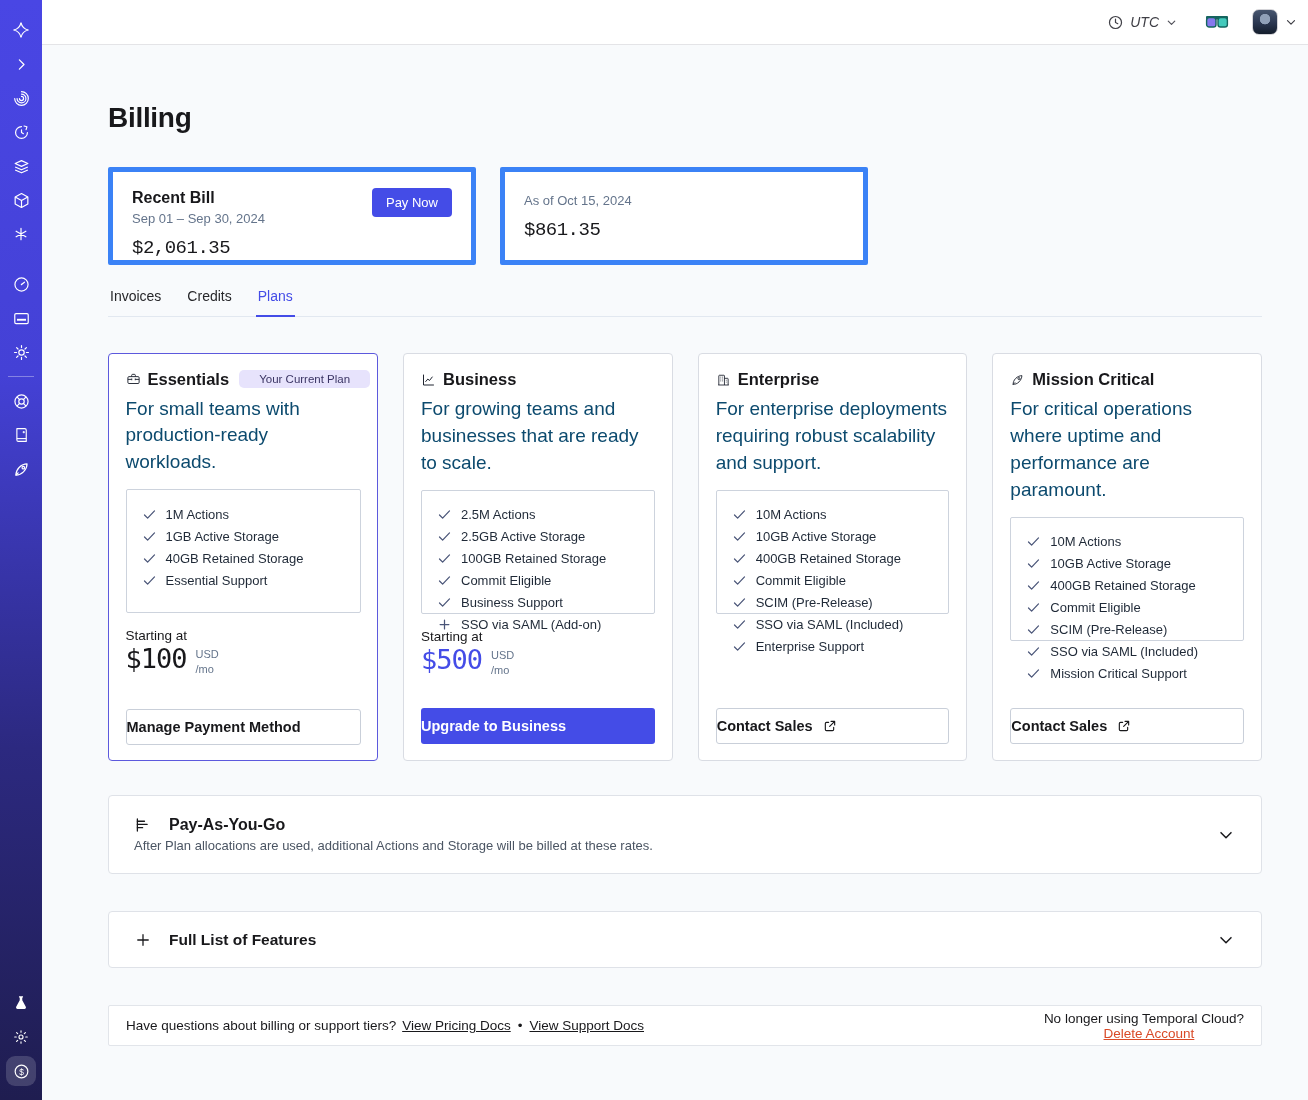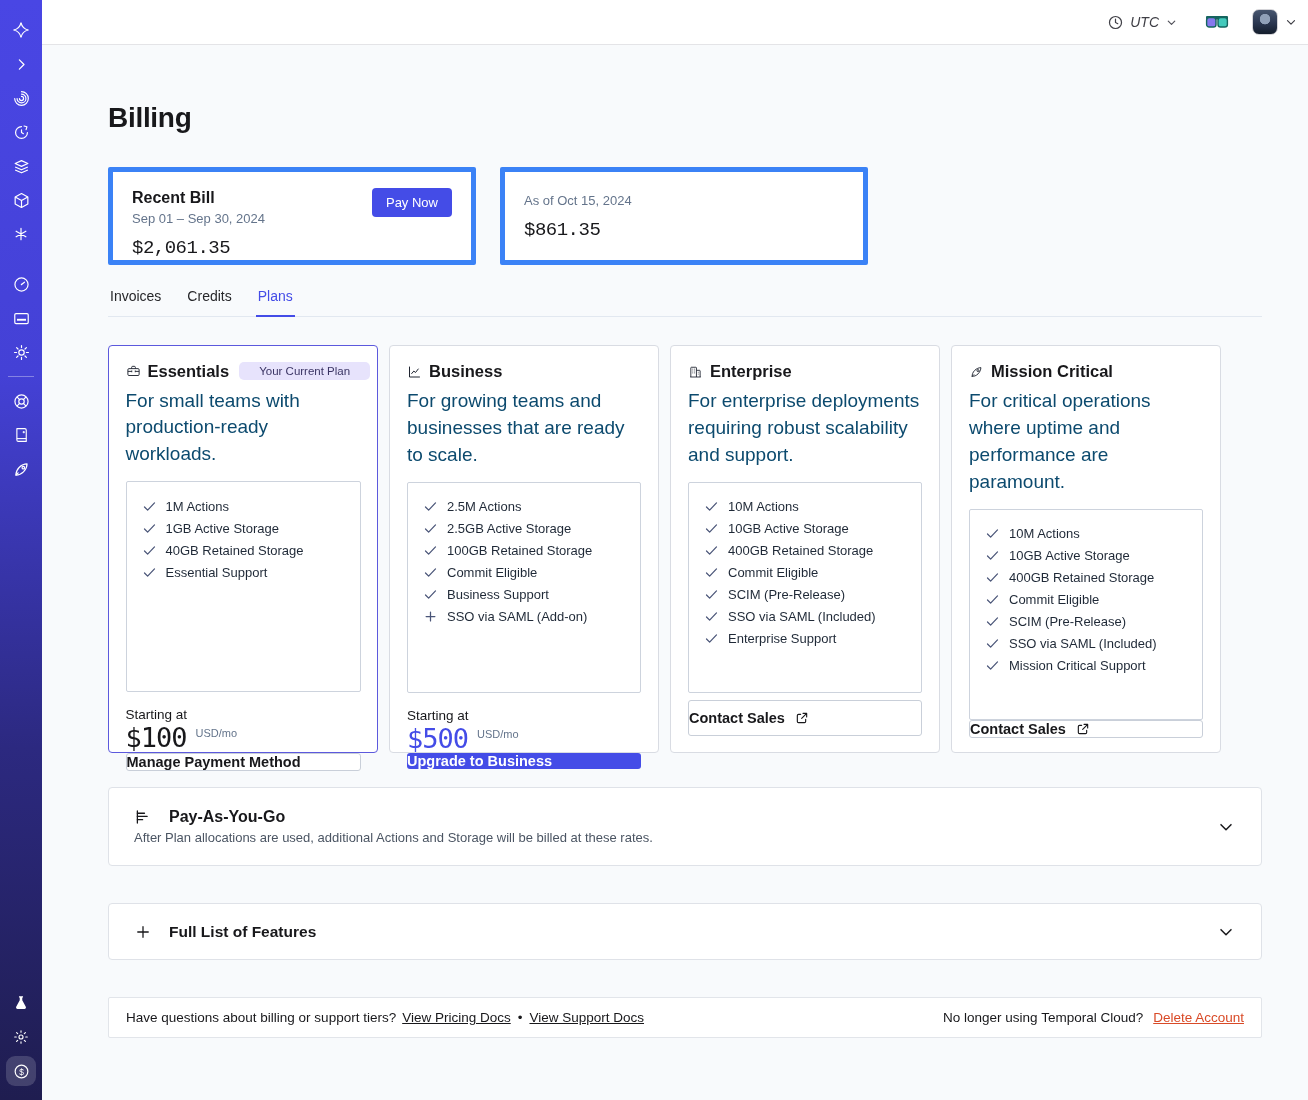--- a/index.html
+++ b/index.html
@@ -57,44 +57,44 @@
   .sc-amount { font-family:Liberation Mono, monospace; font-size:19px; margin-top:11px; letter-spacing:-.5px; }
   .pay-btn {
     position:absolute; top:16px; right:19px; background:var(--primary,#444ce7); color:#fff;
     font-family:inherit; font-size:13px; font-weight:500; padding:7px 14px; border-radius:4px; border:none; cursor:pointer;
   }
   
   .tabs { display:flex; margin-top:23px; border-bottom:1px solid #e2e8f0; }
   .tab { font-size:14px; font-weight:500; color:#27272a; padding:0 2px 11px; margin-right:22px; cursor:pointer; }
   .tab.active { color:var(--primary,#444ce7); border-bottom:2px solid var(--primary,#444ce7); margin-bottom:-1px; }
   
-  .plans-row { display:flex; gap:11px; margin-top:28px; }
+  .plans-row { display:flex; gap:25px; margin-top:36px; }
   .plan-card {
     width:270px; height:408px; background:#fff; border:1px solid #d9dce3; border-radius:4px;
     padding:16px 17px; display:flex; flex-direction:column;
   }
   .plan-card.current { border:1.5px solid #5c59dd; padding:15.5px 16.5px; }
   .plan-head { display:flex; align-items:center; gap:7px; }
   .plan-name { font-size:16.5px; font-weight:600; white-space:nowrap; }
   .badge {
     background:var(--badge-bg,#e7e3fc); color:#3b3564; font-size:11.5px; font-weight:500;
     padding:3px 20px; border-radius:5px; margin-left:3px; white-space:nowrap;
   }
   .plan-desc { font-size:19px; color:#0c4a6e; line-height:1.42; margin-top:7px; }
   ul.feature-box {
     border:1px solid #cdd3dd; border-radius:2px; margin-top:13px; padding:13px 15px;
-    height:211px; list-style:none; flex:0 0 auto;
+    height:124px; list-style:none; flex:0 0 auto;
   }
   li.feat { display:flex; align-items:center; gap:9px; height:22px; font-size:13px; color:#1f2937; }
   .feat-icon { display:flex; width:15px; flex:0 0 auto; }
   .starting { font-size:13.5px; font-weight:500; margin-top:15px; }
   .price-row { display:flex; align-items:flex-start; gap:9px; margin-top:2px; }
   .price { font-family:"DejaVu Sans Mono", monospace; font-size:27px; line-height:1.05; letter-spacing:-1px; }
   .price.indigo { color:var(--primary,#444ce7); }
-  .price-unit { display:flex; flex-direction:row; font-size:11px; color:#64748b; line-height:1.35; padding-top:2px; }
+  .price-unit { display:flex; flex-direction:column; font-size:11px; color:#64748b; line-height:1.35; padding-top:2px; }
   .plan-btn {
     margin-top:auto; height:36px; width:100%; border-radius:3px; font-family:inherit;
     font-size:14.5px; font-weight:600; display:flex; align-items:center; justify-content:flex-start; gap:9px; cursor:pointer;
   }
   .plan-btn.secondary { background:#fff; border:1px solid #c9cfd9; color:#18181b; }
   .plan-btn.primary { background:var(--primary,#444ce7); border:none; color:#fff; }
   
   .accordion {
     background:#fff; border:1px solid #dfe2e8; border-radius:4px;
     display:flex; align-items:center; justify-content:space-between; padding:0 25px; cursor:pointer;
@@ -106,21 +106,21 @@
   .acc-full { margin-top:37px; height:57px; }
   .acc-full .acc-title { font-size:15.5px; }
   
   .footer-bar {
     margin-top:37px; height:41px; background:#fff; border:1px solid #e2e5ea; border-radius:2px;
     display:flex; align-items:center; justify-content:space-between; padding:0 17px; font-size:13.5px;
   }
   .foot-left { display:flex; align-items:center; }
   .link { color:#18181b; text-decoration:underline; cursor:pointer; }
   .dot { margin:0 7px; color:#18181b; }
-  .foot-right { display:flex; align-items:center; }
+  .foot-right { display:flex; align-items:center;flex-direction:column; }
   .delete-link { color:var(--delete-link,#d94a27); text-decoration:underline; margin-left:10px; cursor:pointer; }
   .ml6 { margin-left:6px; }
 </style>
 </head>
 <body>
 
 <nav class="sidebar">
   <div class="sb-icon">
     <svg width="20" height="20" viewBox="0 0 24 24" fill="none" stroke="currentColor" stroke-width="1.5">
         <path d="M12 3c.9 4.8 4.2 8.1 9 9-4.8.9-8.1 4.2-9 9-.9-4.8-4.2-8.1-9-9 4.8-.9 8.1-4.2 9-9z"></path>

